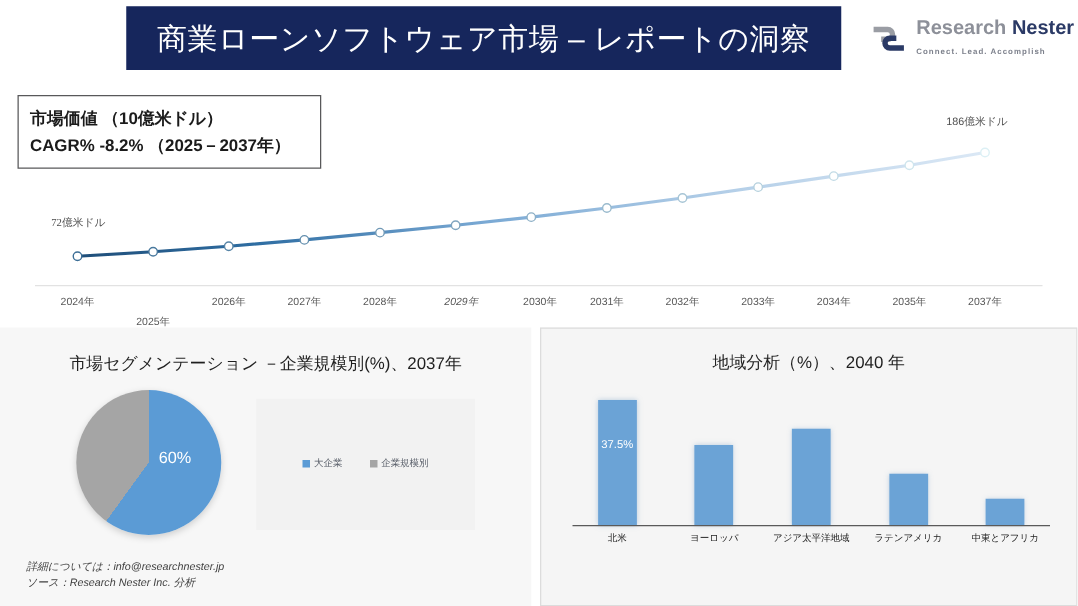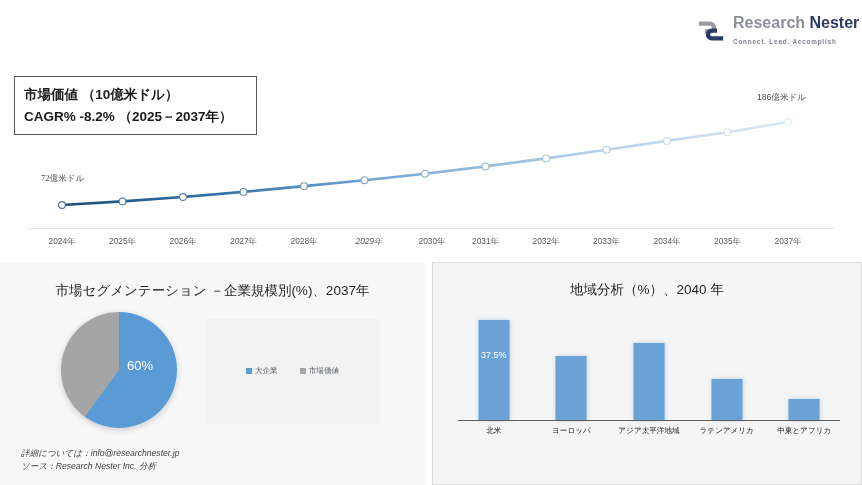--- a/index.html
+++ b/index.html
@@ -263,20 +263,23 @@
     color: #1d1d1d;
     transform: translateX(-50%);
     white-space: nowrap;
   }
 </style>
 </head>
 <body>
 
 <div id="page">
 
+  <div class="header-band">
+    <div class="header-title">商業ローンソフトウェア市場 – レポートの洞察</div>
+  </div>
 
   <div class="logo-wrap">
     <span class="logo-mark">
       <svg viewBox="0 0 34 30" width="30" height="26" xmlns="http://www.w3.org/2000/svg">
         <path d="M3 4 h13 a7 7 0 0 1 0 14 h-6 v-5 h6 a2 2 0 0 0 0-4 h-13 z" fill="#9a9da4"></path>
         <path d="M31 26 h-13 a7 7 0 0 1 0-14 h6 v5 h-6 a2 2 0 0 0 0 4 h13 z" fill="#2b3a66"></path>
       </svg>
     </span>
     <span class="logo-text">
       <span class="logo-name"><span class="lt-light">Research</span> <span>Nester</span></span>
@@ -318,21 +321,21 @@
           <circle cx="727.5" cy="72.2" r="3.4" fill="#ffffff" stroke="rgb(207,229,237)" stroke-width="1.1"></circle>
           <circle cx="788.0" cy="62.0" r="3.4" fill="#ffffff" stroke="rgb(220,240,245)" stroke-width="1.1"></circle>
         </g>
     </svg>
   </div>
 
   <div class="axis-row">
     <div class="axis-line"></div>
     <div id="axis-ticks">
         <span class="axis-tick" style="left: 62px;">2024年</span>
-        <span class="axis-tick" style="left: 122.5px;">2025年</span>
+        <span class="axis-tick" style="left: 122.5px; margin-top: 16px;">2025年</span>
         <span class="axis-tick" style="left: 183px;">2026年</span>
         <span class="axis-tick" style="left: 243.5px;">2027年</span>
         <span class="axis-tick" style="left: 304px;">2028年</span>
         <span class="axis-tick" style="left: 369px; font-style: italic;">2029年</span>
         <span class="axis-tick" style="left: 425px; margin-left: 7px;">2030年</span>
         <span class="axis-tick" style="left: 485.5px;">2031年</span>
         <span class="axis-tick" style="left: 546px;">2032年</span>
         <span class="axis-tick" style="left: 606.5px;">2033年</span>
         <span class="axis-tick" style="left: 667px;">2034年</span>
         <span class="axis-tick" style="left: 727.5px;">2035年</span>
@@ -350,21 +353,21 @@
       <span class="pie-pct">60%</span>
     </div>
 
     <div class="legend-items" id="pie-legend">
         <span class="legend-item">
           <span class="legend-swatch" style="background: rgb(91, 155, 213);"></span>
           <span>大企業</span>
         </span>
         <span class="legend-item">
           <span class="legend-swatch" style="background: rgb(165, 165, 165);"></span>
-          <span>市場価値</span>
+          <span>企業規模別</span>
         </span>
       </div>
 
     <div class="source-block">
       <div>詳細については：info@researchnester.jp</div>
       <div>ソース：Research Nester Inc. 分析</div>
     </div>
   </div>
 
   <div class="panel-right">

